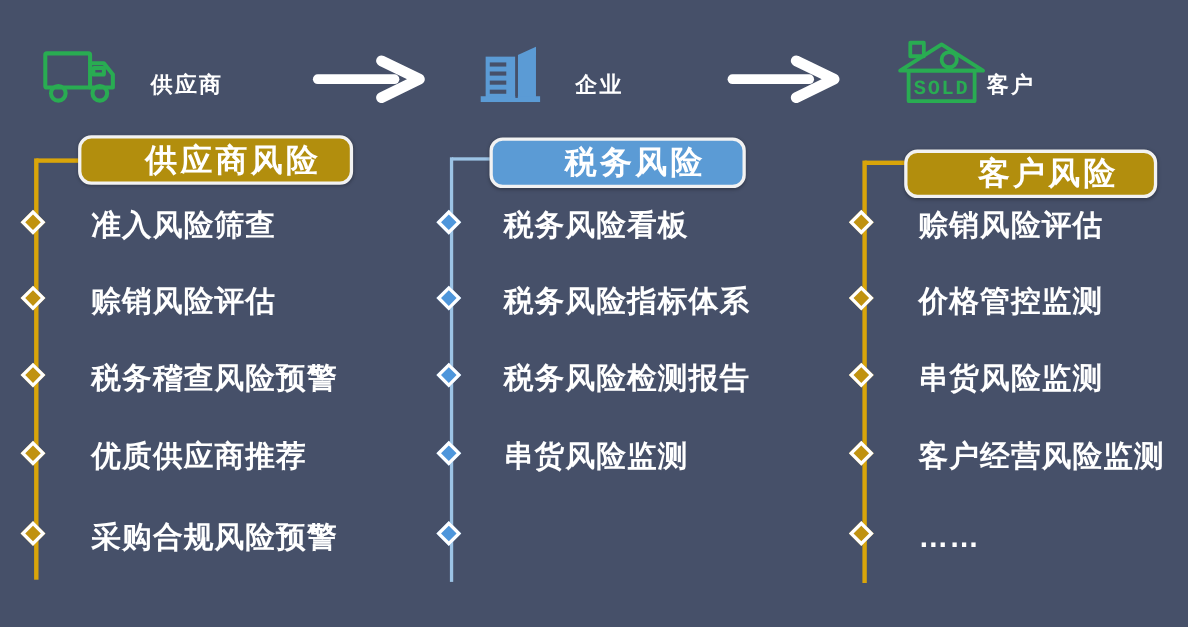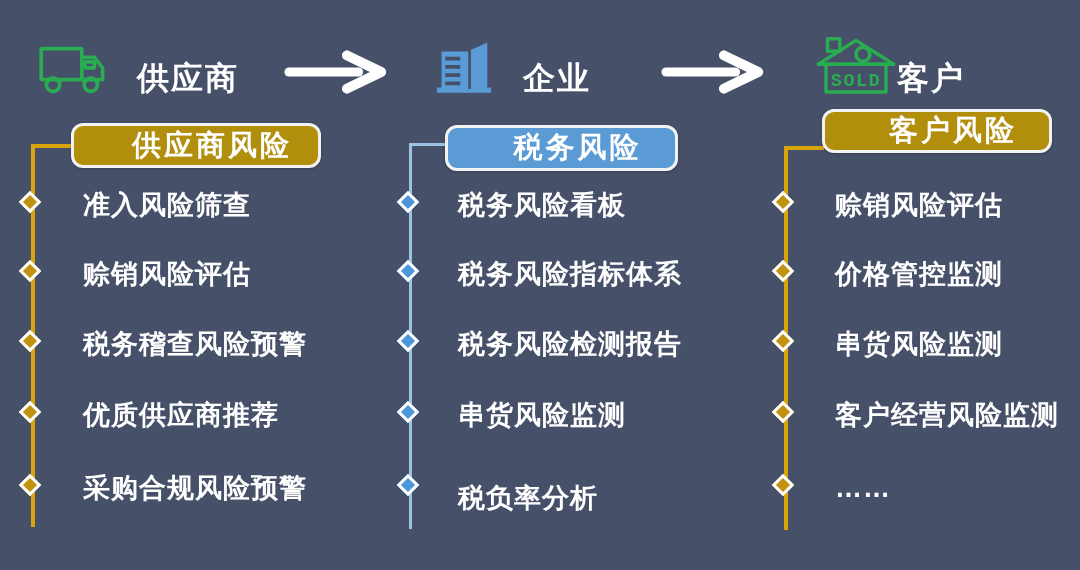--- a/index.html
+++ b/index.html
@@ -12,21 +12,21 @@
   html,body{width:1080px;height:570px;overflow:hidden}
   body{
     background:var(--background);
     font-family:"Liberation Sans","DejaVu Sans",sans-serif;
     color:var(--white);
     position:relative;
   }
   .abs{position:absolute}
   .entity-label{
     position:absolute;
-    font-size:32px;font-weight:bold;color:var(--white);
+    font-size:20px;font-weight:bold;color:var(--white);
     line-height:38px;letter-spacing:2px;white-space:nowrap;
   }
   .badge{
     position:absolute;
     border:3px solid #f2f2f2;border-radius:12px;
     display:flex;align-items:center;justify-content:center;
     font-size:29px;font-weight:bold;color:var(--white);
     letter-spacing:3px;white-space:nowrap;
     box-shadow:0 1px 3px rgba(0,0,0,.25);
     padding-left:32px;
@@ -149,28 +149,27 @@
   <div class="diamond blue d1"></div>
   <div class="item t1">税务风险看板</div>
   <div class="diamond blue d2"></div>
   <div class="item t2">税务风险指标体系</div>
   <div class="diamond blue d3"></div>
   <div class="item t3">税务风险检测报告</div>
   <div class="diamond blue d4"></div>
   <div class="item t4">串货风险监测</div>
   <div class="diamond blue d5"></div>
   <div class="item t5 two-line">
-    <span>税负率分析</span>
   </div>
 </div>
 
 <div class="col2">
   <div class="hline gold" style="left:786px;top:146px;width:38px"></div>
   <div class="vline gold" style="left:784px;top:146px;height:384px"></div>
-  <div class="badge gold" style="left:822px;top:109px;width:230px;height:44px">客户风险</div>
+  <div class="badge gold" style="left:822px;top:136px;width:230px;height:44px">客户风险</div>
 
   <div class="diamond gold d1"></div>
   <div class="item t1">赊销风险评估</div>
   <div class="diamond gold d2"></div>
   <div class="item t2">价格管控监测</div>
   <div class="diamond gold d3"></div>
   <div class="item t3">串货风险监测</div>
   <div class="diamond gold d4"></div>
   <div class="item t4">客户经营风险监测</div>
   <div class="diamond gold d5"></div>

